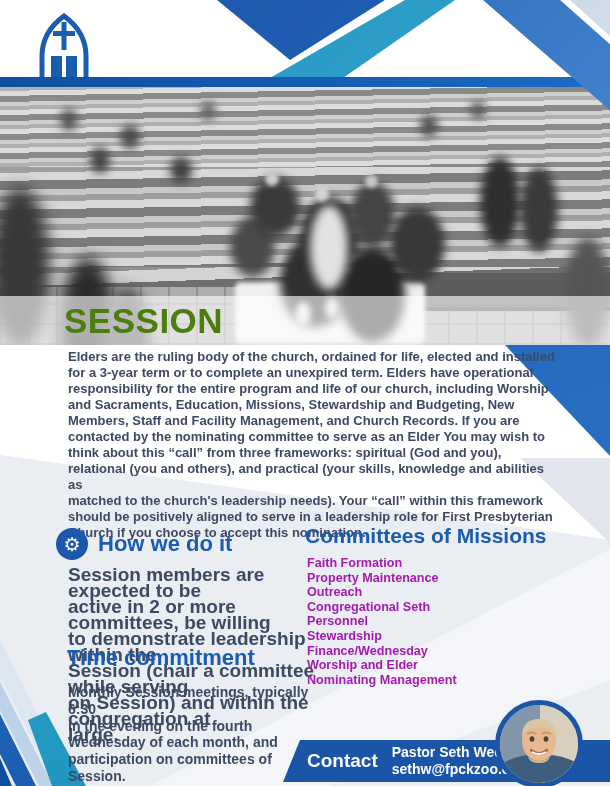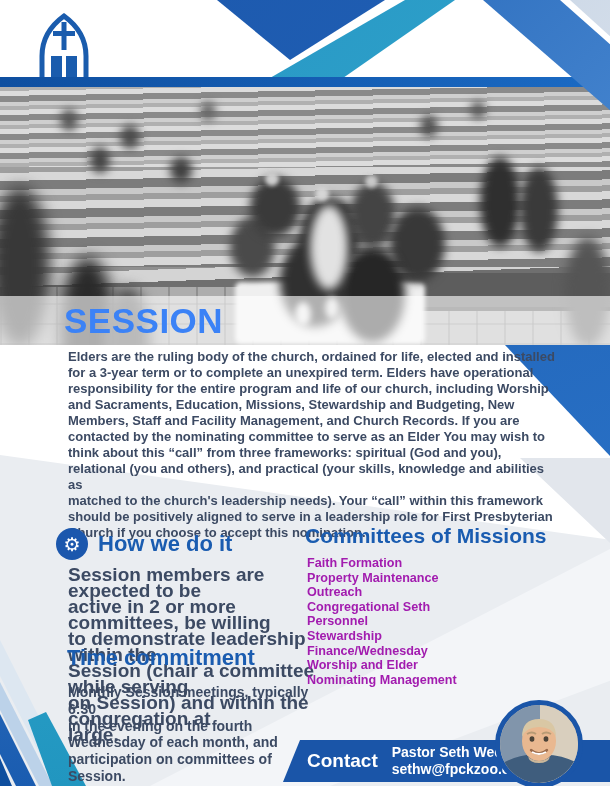--- a/index.html
+++ b/index.html
@@ -51,21 +51,21 @@
         repeating-linear-gradient(0deg,rgba(120,120,120,.45) 0 2px,transparent 2px 20px),
         #adadad;}
   .rail{position:absolute;left:330px;top:186px;width:282px;height:34px;background:#5d5d5d;
       box-shadow:0 4px 0 #474747;}
   .b{position:absolute;border-radius:50%;filter:blur(5px);}
   .table-blob{position:absolute;left:235px;top:195px;width:190px;height:62px;background:#efefef;
       filter:blur(2px);border-radius:6px;}
   
   .hero-band{position:absolute;left:0;top:296px;width:610px;height:49px;
       background:rgba(255,255,255,.62);z-index:5;display:flex;align-items:center;}
-  .hero-title{margin-left:64px;font-size:35px;font-weight:800;letter-spacing:.5px;color:#3b82f6;}
+  .hero-title{margin-left:64px;font-size:35px;font-weight:800;letter-spacing:.5px;color:#4d7c0f;}
   
   .content{position:absolute;inset:0;z-index:7;}
   .body-text{color:#3c4a63;font-weight:700;white-space:pre-line;}
   .intro{position:absolute;left:68px;top:349px;width:490px;font-size:13px;line-height:16px;}
   .how-row{position:absolute;left:56px;top:528px;display:flex;align-items:center;}
   .gear-badge{width:32px;height:32px;border-radius:50%;background:#1b57ad;color:#ffffff;
       display:flex;align-items:center;justify-content:center;font-size:19px;line-height:1;}
   .h-blue{color:#1a5cb0;font-weight:800;}
   .how-heading{margin-left:10px;font-size:22px;}
   .how-body{position:absolute;left:68px;top:567px;width:250px;font-size:19px;line-height:16px;}

